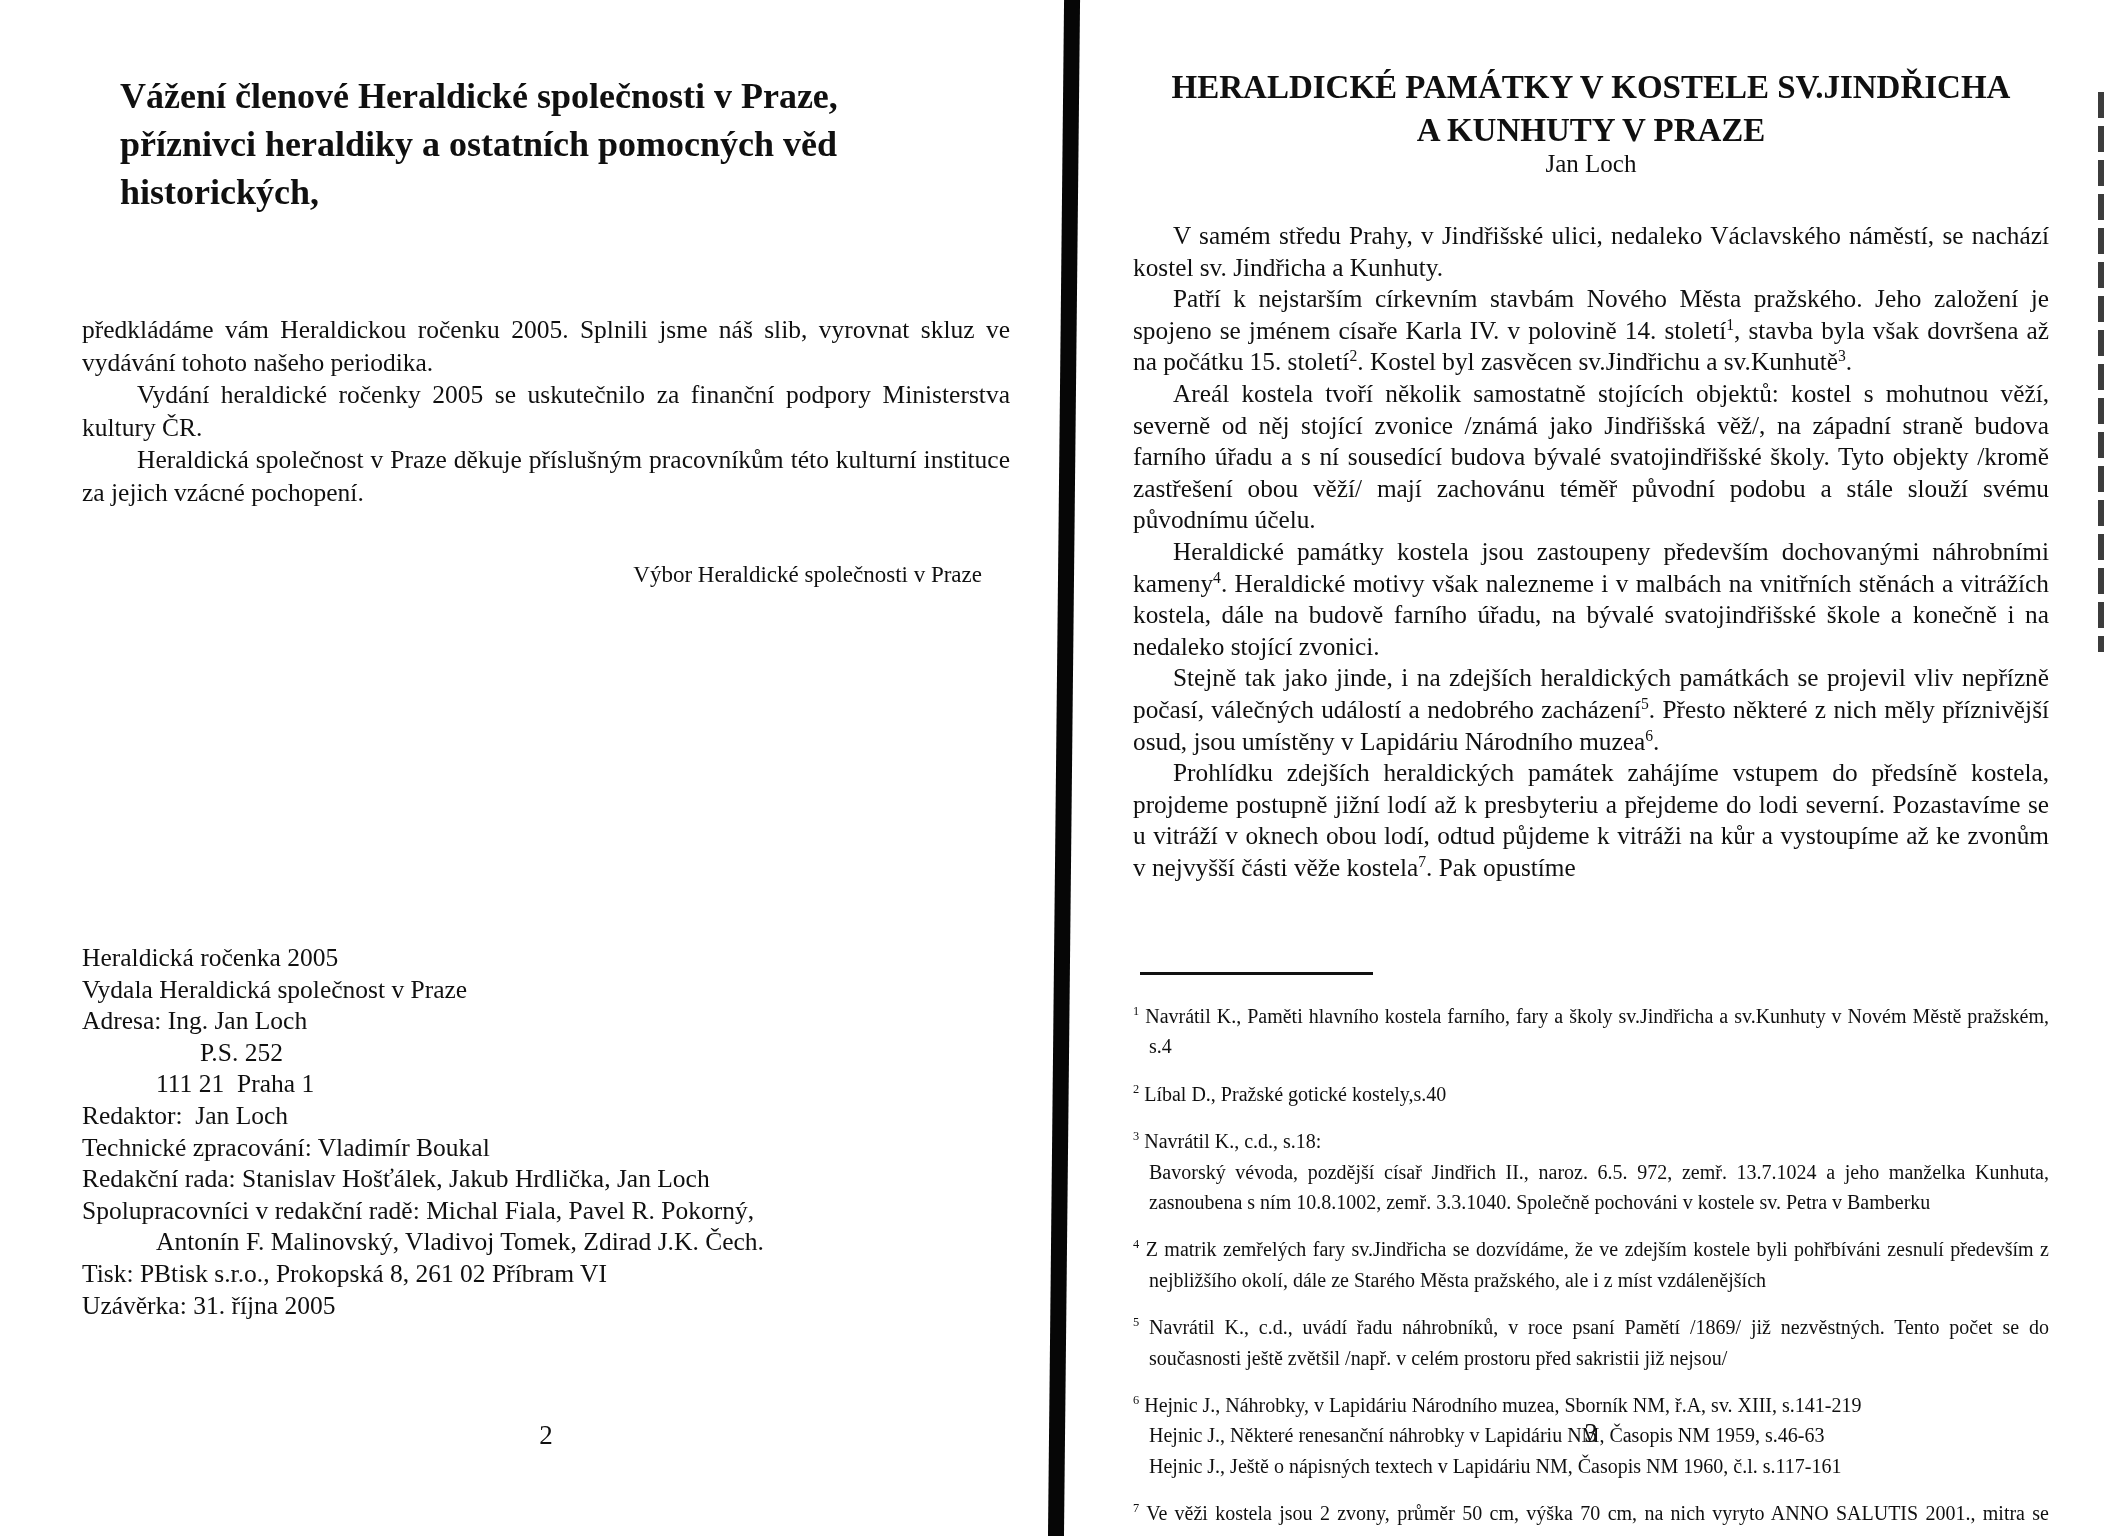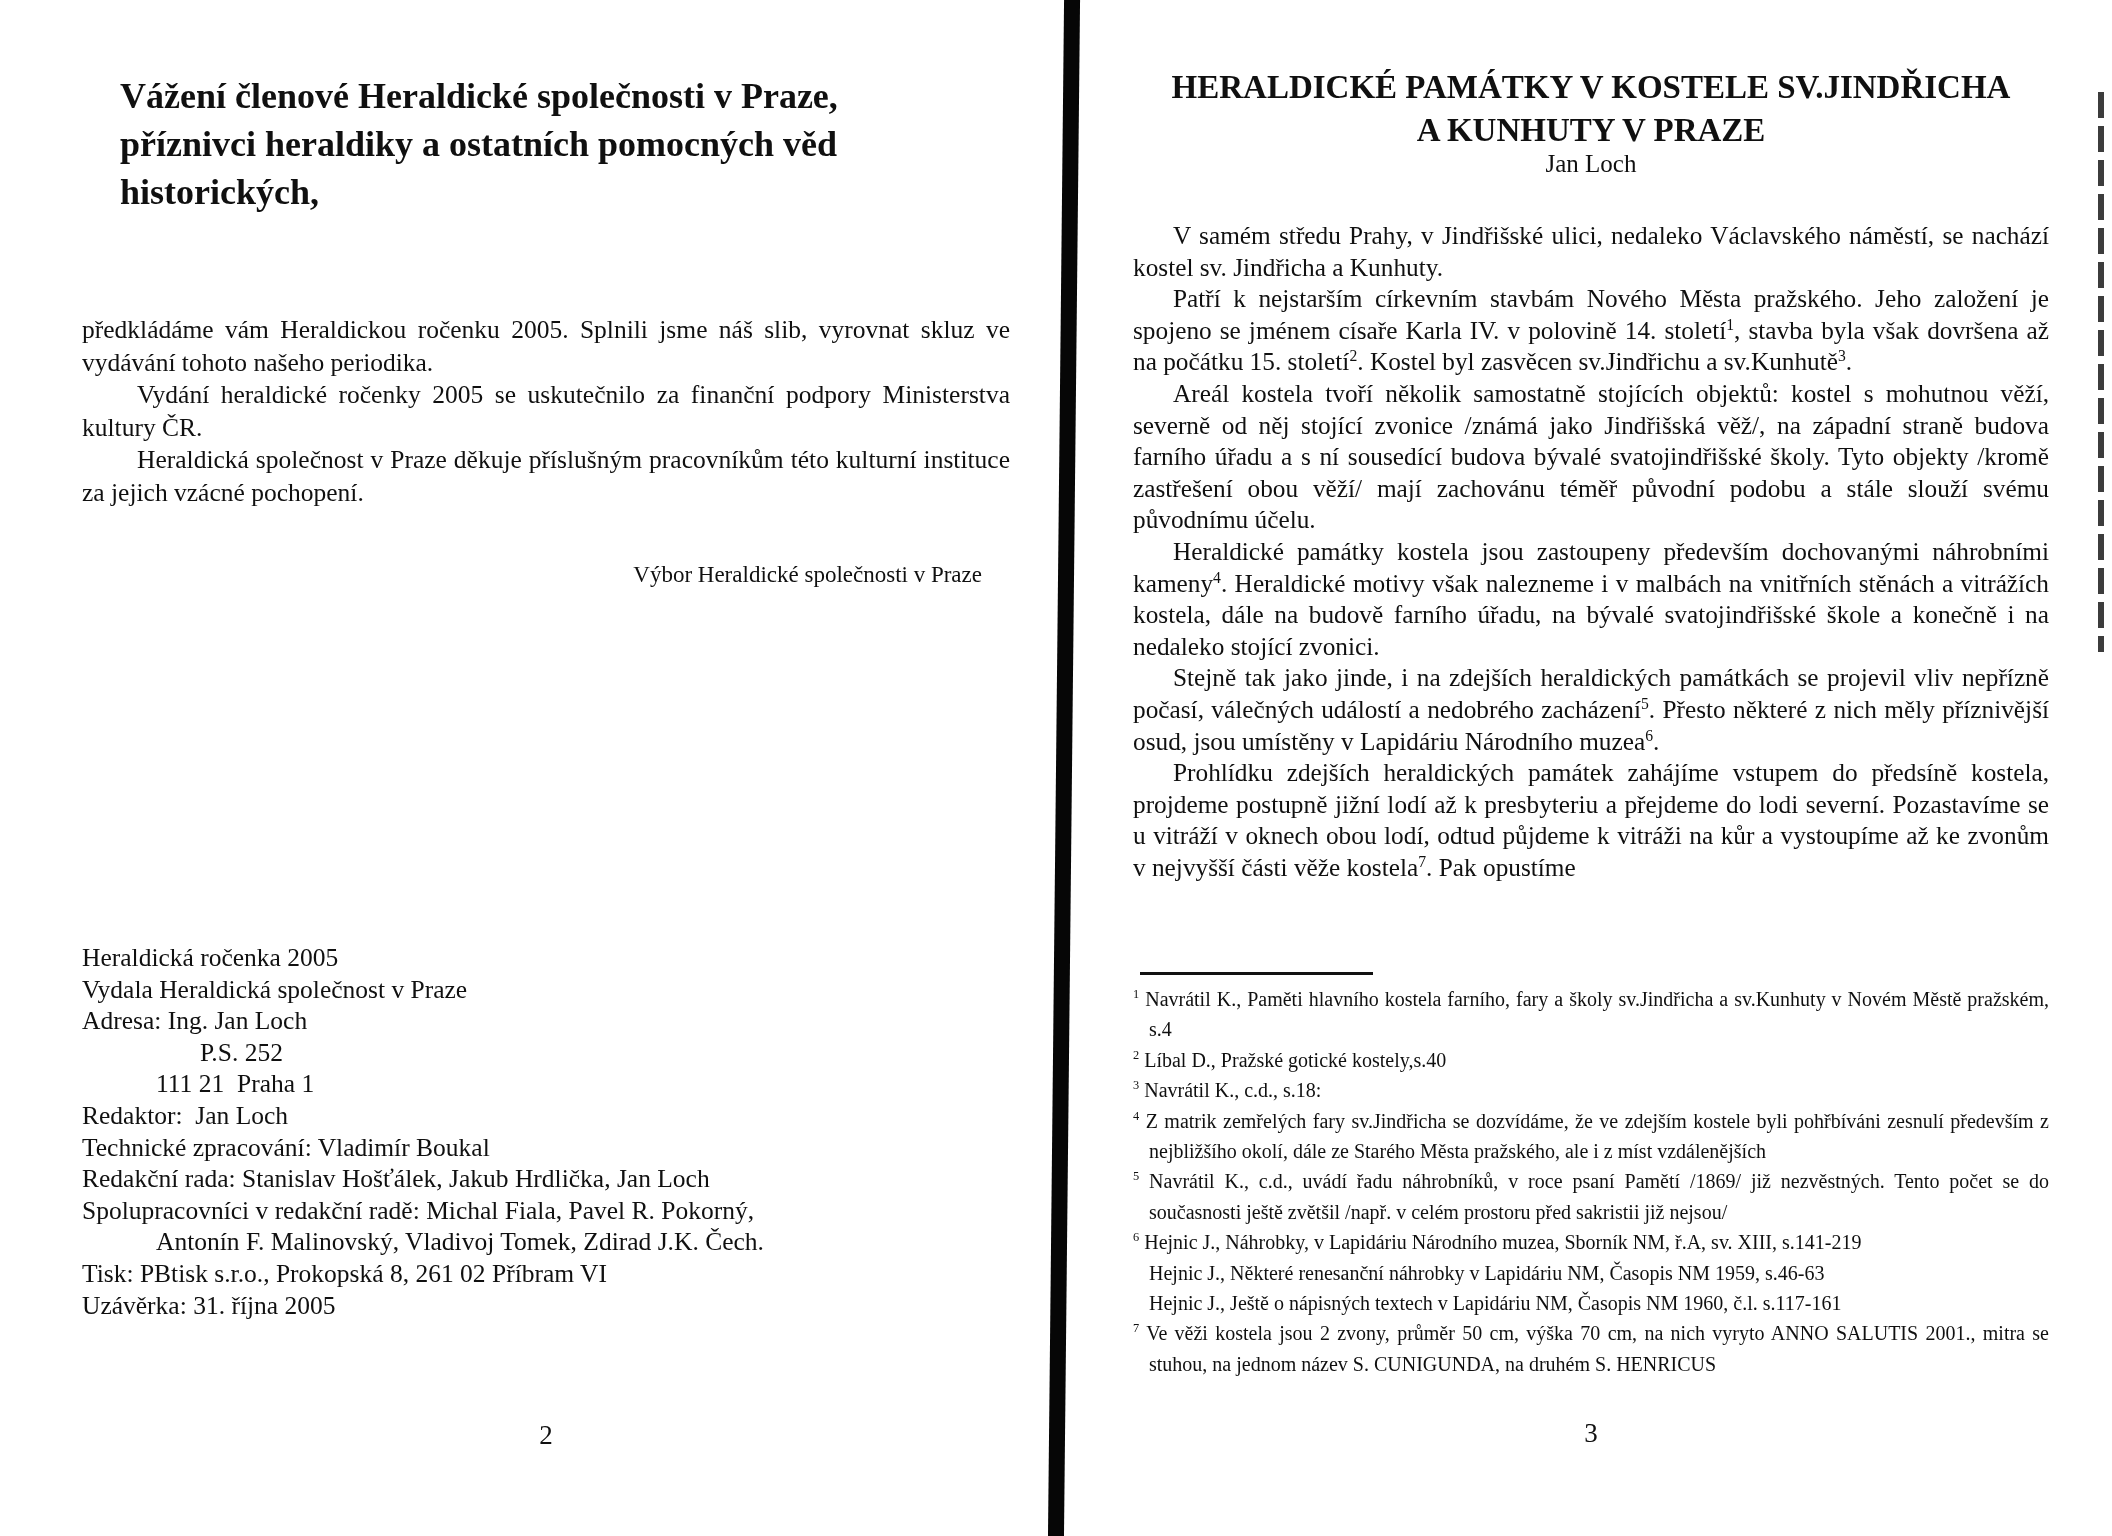--- a/index.html
+++ b/index.html
@@ -62,21 +62,21 @@
   }
   .indent-r{text-indent:40px;}
   sup{font-size:0.62em;vertical-align:super;line-height:0;}
   .fn-rule{
     position:absolute;top:972px;left:7px;width:233px;height:3px;background:#111;
   }
   .footnotes{
     position:absolute;top:984px;left:0;width:916px;
     font-size:20px;line-height:30.4px;text-align:justify;
   }
-  .fn-first{text-indent:-16px;padding-left:16px;}
+  .fn-first{text-indent:-16px;padding-left:16px;margin-top:17px;}
   .fn-cont{padding-left:16px;}
   .page-num-right{
     position:absolute;top:1418px;left:0;width:916px;
     text-align:center;font-size:27px;
   }
 </style>
 </head>
 <body>
 
 <div class="left-col">
@@ -138,20 +138,21 @@
 
   <div class="footnotes">
       <div class="footnote">
         <div class="fn-first"><sup>1</sup> Navrátil K., Paměti hlavního kostela farního,  fary a školy sv.Jindřicha  a  sv.Kunhuty v Novém Městě pražském, s.4</div>
       </div>
       <div class="footnote">
         <div class="fn-first"><sup>2</sup> Líbal D.,  Pražské gotické kostely,s.40</div>
       </div>
       <div class="footnote">
         <div class="fn-first"><sup>3</sup> Navrátil K., c.d., s.18:</div>
+        <div class="fn-cont">Bavorský vévoda, pozdější císař Jindřich II., naroz. 6.5. 972, zemř. 13.7.1024 a jeho manželka Kunhuta, zasnoubena s ním 10.8.1002, zemř. 3.3.1040. Společně pochováni v kostele sv. Petra v Bamberku</div>
       </div>
       <div class="footnote">
         <div class="fn-first"><sup>4</sup> Z matrik zemřelých fary sv.Jindřicha se dozvídáme, že ve zdejším kostele byli pohřbíváni zesnulí především z nejbližšího okolí, dále ze Starého Města pražského, ale i z míst vzdálenějších</div>
       </div>
       <div class="footnote">
         <div class="fn-first"><sup>5</sup> Navrátil K., c.d., uvádí řadu náhrobníků, v roce psaní Pamětí /1869/ již nezvěstných. Tento počet se do současnosti ještě zvětšil /např. v celém prostoru před sakristii již nejsou/</div>
       </div>
       <div class="footnote">
         <div class="fn-first"><sup>6</sup> Hejnic J., Náhrobky, v Lapidáriu Národního muzea, Sborník NM, ř.A, sv. XIII, s.141-219</div>
         <div class="fn-cont">Hejnic J., Některé renesanční náhrobky v Lapidáriu NM, Časopis NM 1959, s.46-63</div>

